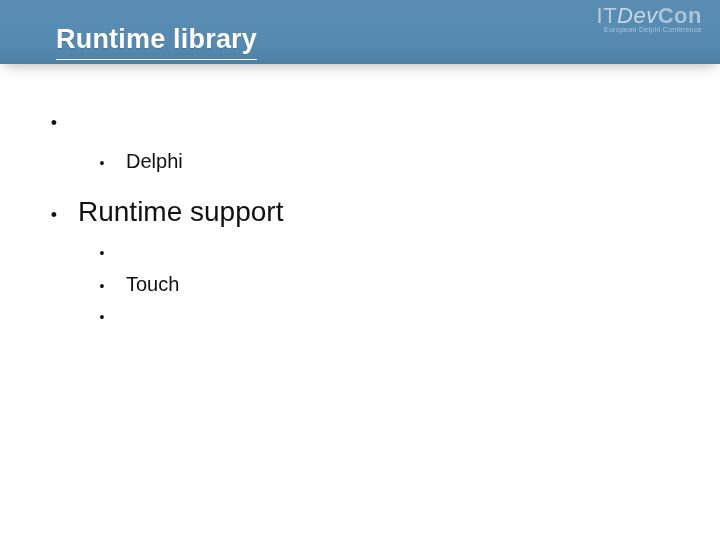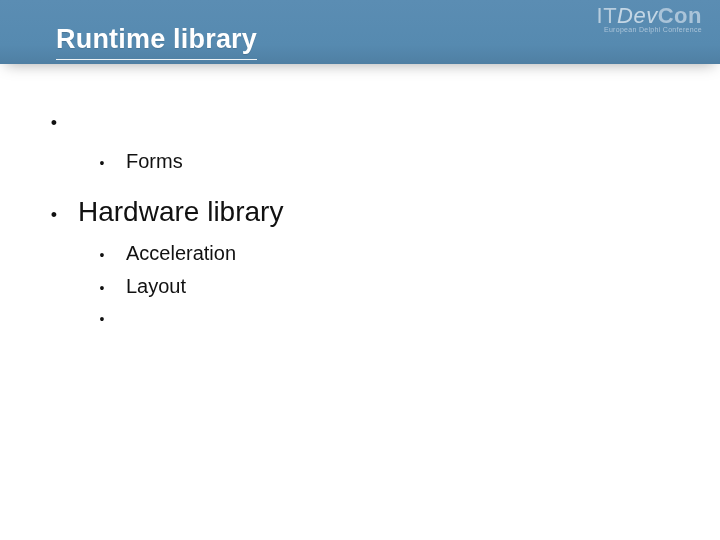--- a/index.html
+++ b/index.html
@@ -104,38 +104,37 @@
 <div class="content">
   <ul class="l1">
 
     <li>
       <div class="l1-row">
         <span class="l1-bullet">•</span>
       </div>
       <ul class="l2">
         <li class="l2-row">
           <span class="l2-bullet">•</span>
-          <span>Forms</span>
+          <span>Delphi</span>
         </li>
       </ul>
     </li>
 
     <li>
       <div class="l1-row">
         <span class="l1-bullet">•</span>
-        <span>Hardware library</span>
+        <span>Runtime support</span>
       </div>
       <ul class="l2">
         <li class="l2-row">
           <span class="l2-bullet">•</span>
-          <span>Acceleration</span>
         </li>
         <li class="l2-row">
           <span class="l2-bullet">•</span>
-          <span>Layout</span>
+          <span>Touch</span>
         </li>
         <li class="l2-row">
           <span class="l2-bullet">•</span>
         </li>
       </ul>
     </li>
 
   </ul>
 </div>
 

